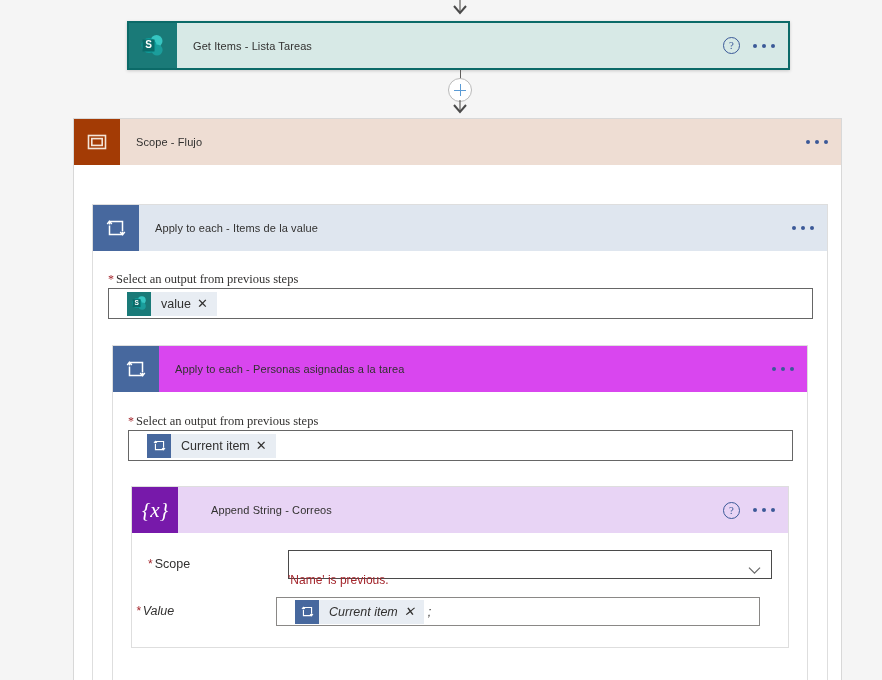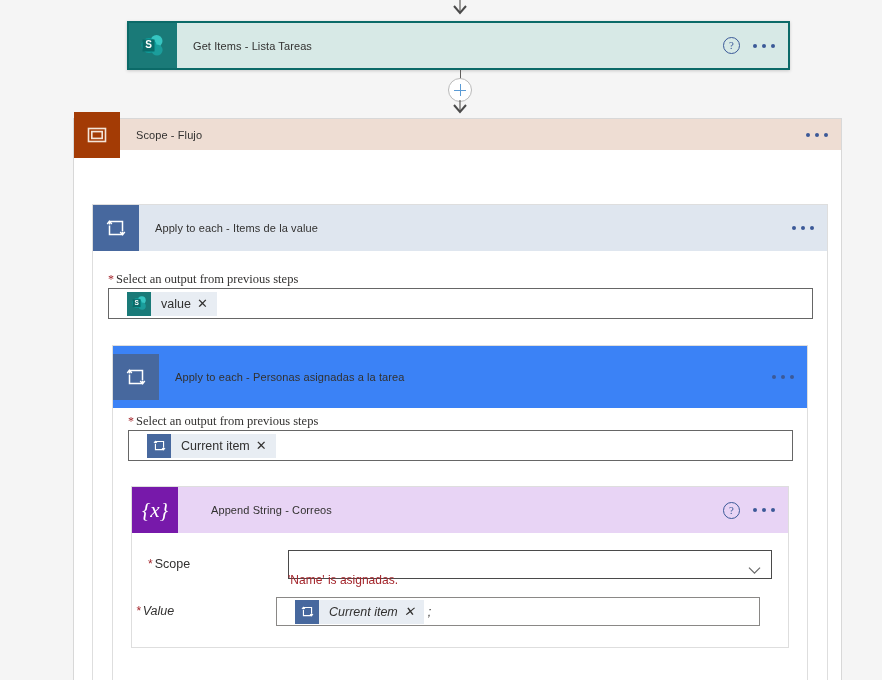--- a/index.html
+++ b/index.html
@@ -135,21 +135,21 @@
     left: 73px;
     top: 118px;
     width: 769px;
     height: 562px;
     background: #ffffff;
     border: 1px solid #d8d8d8;
     border-bottom: none;
     box-sizing: border-box;
   }
   #scope-header {
-    height: 31px;
+    height: 46px;
     background: #eeddd3;
     display: flex;
     align-items: center;
     position: relative;
   }
   #scope-header .card-icon { background: #a33b05; }
   #scope-header .card-title { color: #323130; }
 
   
   #ate1-card {
@@ -176,22 +176,22 @@
     left: 112px;
     top: 345px;
     width: 696px;
     height: 335px;
     border: 1px solid #dedede;
     border-bottom: none;
     background: #ffffff;
     box-sizing: border-box;
   }
   #ate2-header {
-    height: 62px;
-    background: #3b82f6;
+    height: 46px;
+    background: #d946ef;
     display: flex;
     align-items: center;
     position: relative;
   }
   #ate2-header .card-icon { background: #47689e; }
 
   
   #append-card {
     left: 131px;
     top: 486px;
@@ -492,21 +492,21 @@
     <div class="plain-input">
       <span style="padding-left:14px; font-size:12.5px; color:#323130;"></span>
       <span class="chevron-down">
         <svg width="13" height="8" viewBox="0 0 13 8">
           <path d="M1 1 L6.5 6.5 L12 1" fill="none" stroke="#6b6b6b" stroke-width="1.3"></path>
         </svg>
       </span>
     </div>
   </div>
 
-  <div class="err-text" style="left:288px; top:573px;">'Name' is asignadas.</div>
+  <div class="err-text" style="left:288px; top:573px;">'Name' is previous.</div>
 
   <div class="form-row" style="left:136px; top:597px;font-style:italic;">
     <div class="field-label">
       <span class="req-star">*</span><span>Value</span>
     </div>
     <div class="plain-input light">
       <div class="value-input-inner">
         <div class="token">
           <div class="token-ico loop">
             <svg width="15" height="15" viewBox="0 0 24 24">

